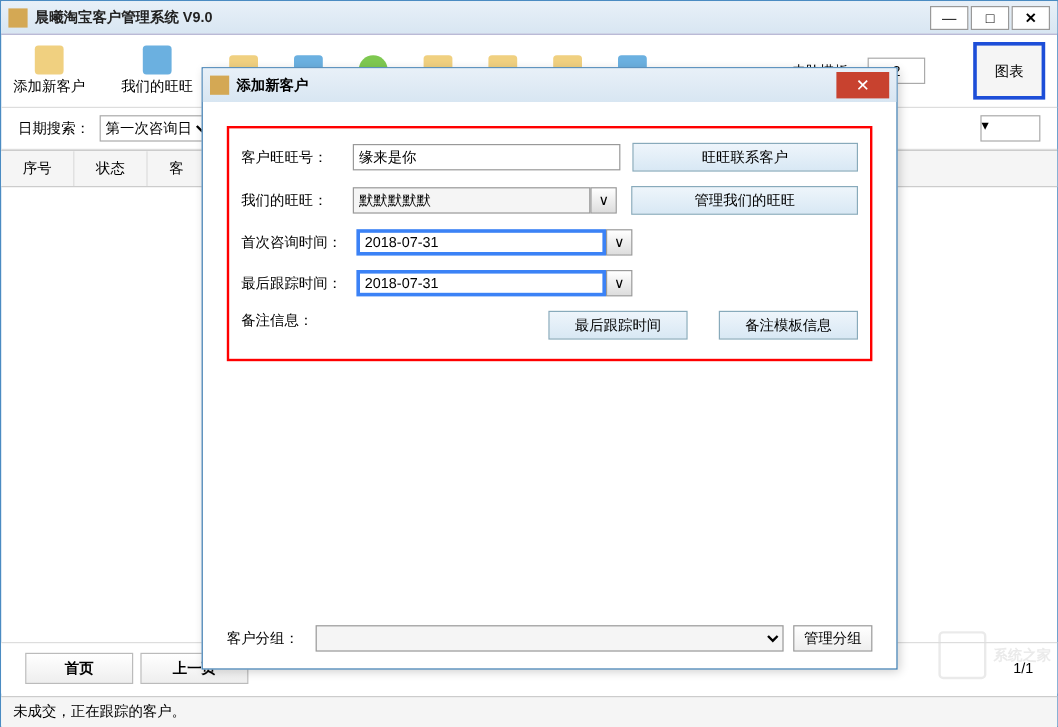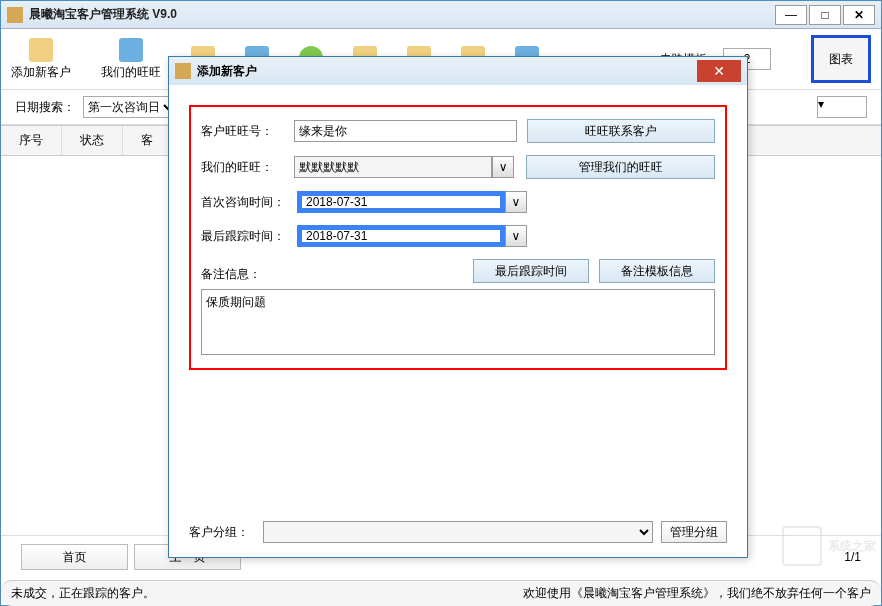--- a/index.html
+++ b/index.html
@@ -30,46 +30,46 @@
 .search-row .big-select { margin-left: auto; width: 50px; height: 22px; border: 1px solid #aaa; }
 
 
 .table-area { border-top: 1px solid #ccc; }
 .table-header { display: flex; background: #f5f5f5; border-bottom: 1px solid #ccc; }
 .th { padding: 6px 18px; border-right: 1px solid #ddd; text-align: left; }
 .table-body { height: 400px; overflow-x: auto; }
 
 
 .pagination { display: flex; padding: 8px 20px; gap: 6px; align-items: center; border-top: 1px solid #ddd; background: #fff; position: absolute; bottom: 28px; left: 1px; right: 1px; }
-.page-btn { width: 107px; height: 26px; border: 1px solid #bbb; background: linear-gradient(#fff,#eee); display: flex; align-items: center; justify-content: center; cursor: pointer; }
+.page-btn { width: 90px; height: 26px; border: 1px solid #bbb; background: linear-gradient(#fff,#eee); display: flex; align-items: center; justify-content: center; cursor: pointer; font-weight: bold; }
 .page-info { margin-left: auto; }
 
 
-.statusbar { position: absolute; bottom: 0; left: 1px; right: 1px; height: 26px; background: #f5f5f5; border-top: 1px solid #ccc; display: flex; align-items: center; padding: 0 10px; gap: 20px; border-radius: 11px; }
+.statusbar { position: absolute; bottom: 0; left: 1px; right: 1px; height: 26px; background: #f5f5f5; border-top: 1px solid #ccc; display: flex; align-items: center; padding: 0 10px; gap: 20px; }
 .statusbar .welcome { margin-left: auto; }
 
 
 .dialog { position: absolute; left: 168px; top: 56px; width: 580px; height: 502px; background: #fff; border: 1px solid #3a7ab0; box-shadow: 2px 2px 8px rgba(0,0,0,0.2); }
 .dialog-titlebar { background: linear-gradient(#e8f0f8,#d8e6f2); height: 28px; display: flex; align-items: center; padding: 0 6px; }
 .dialog-titlebar .dicon { width: 16px; height: 16px; background: #d4a854; margin-right: 6px; }
 .dialog-titlebar .dtitle { flex: 1; font-weight: bold; }
 .dialog-close { width: 44px; height: 22px; background: #c8422f; color: #fff; display: flex; align-items: center; justify-content: center; font-size: 14px; cursor: pointer; }
 .dialog-body { padding: 20px; position: relative; height: calc(100% - 28px); }
 
 .red-box { border: 2px solid #f00; padding: 12px 10px 10px; }
 .form-row { display: flex; align-items: center; margin-bottom: 12px; gap: 10px; }
 .form-row label { width: 86px; text-align: left; }
 .txt-input { width: 230px; height: 22px; border: 1px solid #999; padding: 0 4px; background: #fff; }
 .combo { width: 198px; height: 22px; border: 1px solid #999; background: #f5f5f5; padding: 0 4px; }
 .combo-btn { width: 22px; height: 22px; border: 1px solid #999; background: linear-gradient(#fff,#ddd); display: flex; align-items: center; justify-content: center; cursor: pointer; }
-.date-input { flex: 1; height: 22px; border: 5px solid #3b82f6; padding: 0 4px; }
+.date-input { flex: 1; height: 22px; border: 3px solid #3b82f6; padding: 0 4px; }
 .date-wrap { display: flex; width: 230px; }
 .side-btn { width: 195px; height: 24px; border: 1px solid #8ab; background: linear-gradient(#eef5fb,#d8e8f4); display: flex; align-items: center; justify-content: center; cursor: pointer; }
 .small-btn { width: 116px; height: 24px; border: 1px solid #8ab; background: linear-gradient(#eef5fb,#d8e8f4); display: flex; align-items: center; justify-content: center; cursor: pointer; }
-.note-header { display: flex; align-items: flex-end; gap: 10px; margin-bottom: 6px; }
+.note-header { display: flex; align-items: flex-start; gap: 26px; margin-bottom: 6px; }
 .note-header .spacer { flex: 1; }
 .note-area { width: 100%; height: 66px; border: 1px solid #999; padding: 4px; resize: none; background: #fff; overflow-y: scroll; }
 
 .dialog-footer { position: absolute; bottom: 14px; left: 20px; right: 20px; display: flex; align-items: center; gap: 8px; }
 .dialog-footer label { width: 66px; }
 .group-select { flex: 1; height: 22px; border: 1px solid #999; background: #f5f5f5; }
 .manage-btn { height: 22px; padding: 0 8px; border: 1px solid #999; background: linear-gradient(#fff,#eee); cursor: pointer; }
 .save-btn { width: 150px; height: 26px; border: 1px solid #8ab; background: linear-gradient(#eef5fb,#d8e8f4); display: flex; align-items: center; justify-content: center; cursor: pointer; margin-left: 20px; }
 
 .watermark { position: absolute; right: 6px; bottom: 40px; color: #ddd; font-size: 18px; pointer-events: none; display: flex; align-items: center; gap: 6px; opacity: 0.6; font-weight: bold; }
@@ -149,21 +149,20 @@
   </div>
 
   <div class="pagination">
     <div class="page-btn">首页</div>
     <div class="page-btn">上一页</div>
     <span class="page-info">1/1</span>
   </div>
 
   <div class="statusbar">
     <span>未成交，正在跟踪的客户。</span>
-    <span class="welcome">欢迎使用《晨曦淘宝客户管理系统》，我们绝不放弃任何一个客户</span>
   </div>
 </div>
 
 <div class="dialog">
   <div class="dialog-titlebar">
     <div class="dicon"></div>
     <div class="dtitle">添加新客户</div>
     <div class="dialog-close">✕</div>
   </div>
   <div class="dialog-body">
@@ -199,21 +198,20 @@
           <div class="combo-btn">∨</div>
         </div>
       </div>
 
       <div class="note-header">
         <label>备注信息：</label>
         <div class="spacer"></div>
         <div class="small-btn">最后跟踪时间</div>
         <div class="small-btn">备注模板信息</div>
       </div>
-      <textarea class="note-area" style="">保质期问题</textarea>
 
     </div>
 
     <div class="dialog-footer">
       <label>客户分组：</label>
       <select class="group-select"><option></option></select>
       <button class="manage-btn">管理分组</button>
     </div>
   </div>
 </div>

